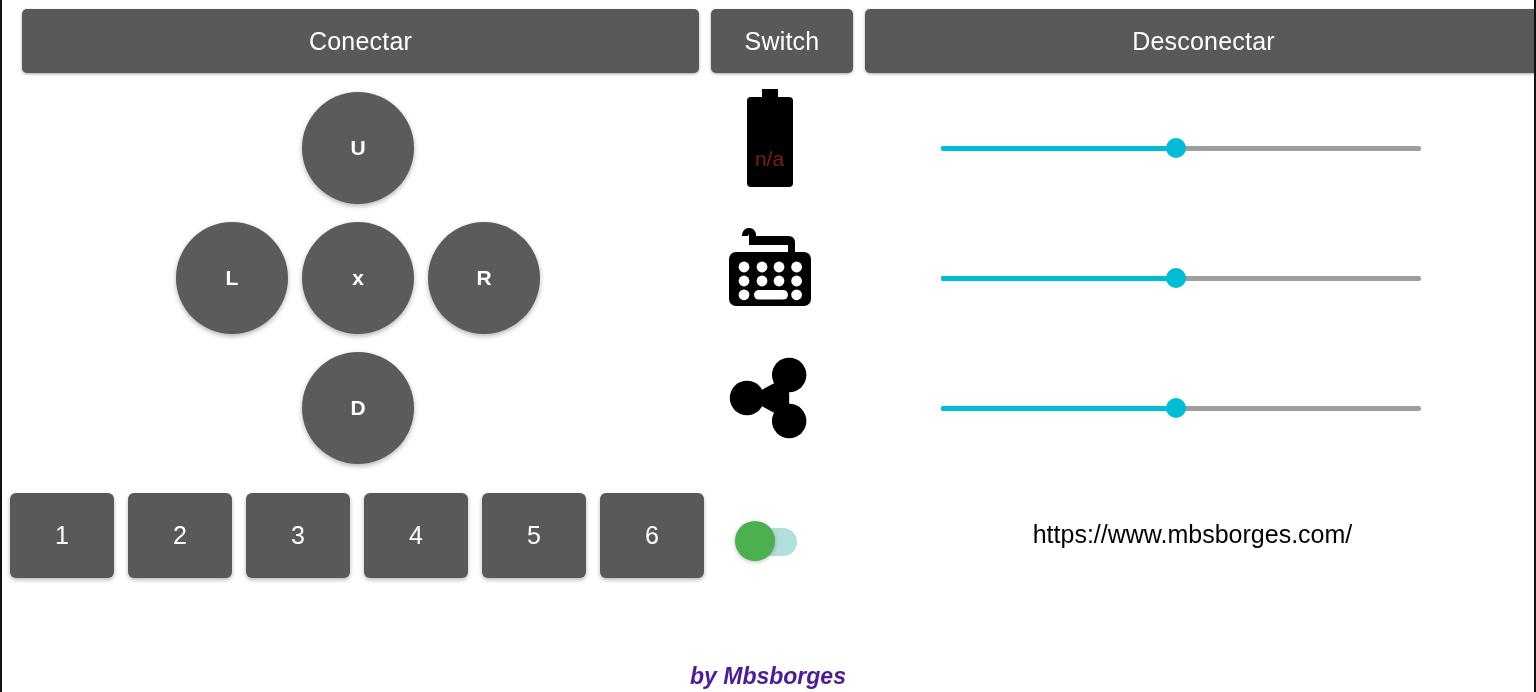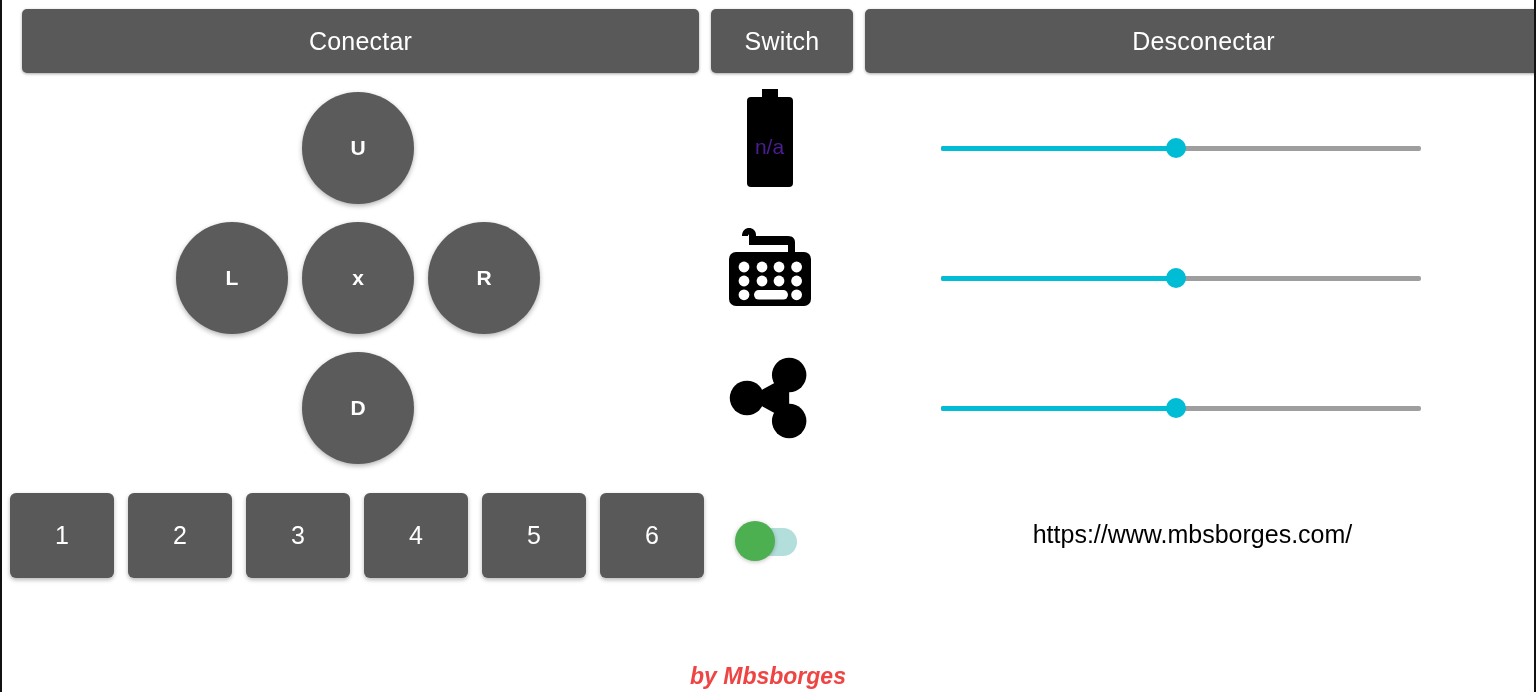--- a/index.html
+++ b/index.html
@@ -116,26 +116,26 @@
   }
   .battery-body {
     position: absolute;
     left: 0; top: 8px;
     width: 46px; height: 90px;
     background: #000;
     border-radius: 4px;
   }
   .battery-label {
     position: absolute;
-    left: 0; top: 12px;
+    left: 0; top: 24px;
     width: 46px; height: 90px;
     display: flex;
     align-items: center;
     justify-content: center;
-    color: #4c1d95;
+    color: #7f1d1d;
     font-size: 21px;
     font-family: "Liberation Sans", sans-serif;
     line-height: 1;
   }
 
   
   #slider-col {
     position: absolute;
     left: 845px;
     top: 78px;
@@ -252,21 +252,21 @@
   
   #footer {
     position: absolute;
     left: 0;
     bottom: 2px;
     width: 100%;
     text-align: center;
     font-size: 23px;
     font-weight: bold;
     font-style: italic;
-    color: #ef4444;
+    color: #4c1d95;
     font-family: "Liberation Sans", sans-serif;
   }
 </style>
 </head>
 <body>
 
 <div id="topbar">
   <button class="top-btn" id="btn-conectar">Conectar</button>
   <button class="top-btn" id="btn-desconectar">Desconectar</button>
   <button class="top-btn" id="btn-switch">Switch</button>

